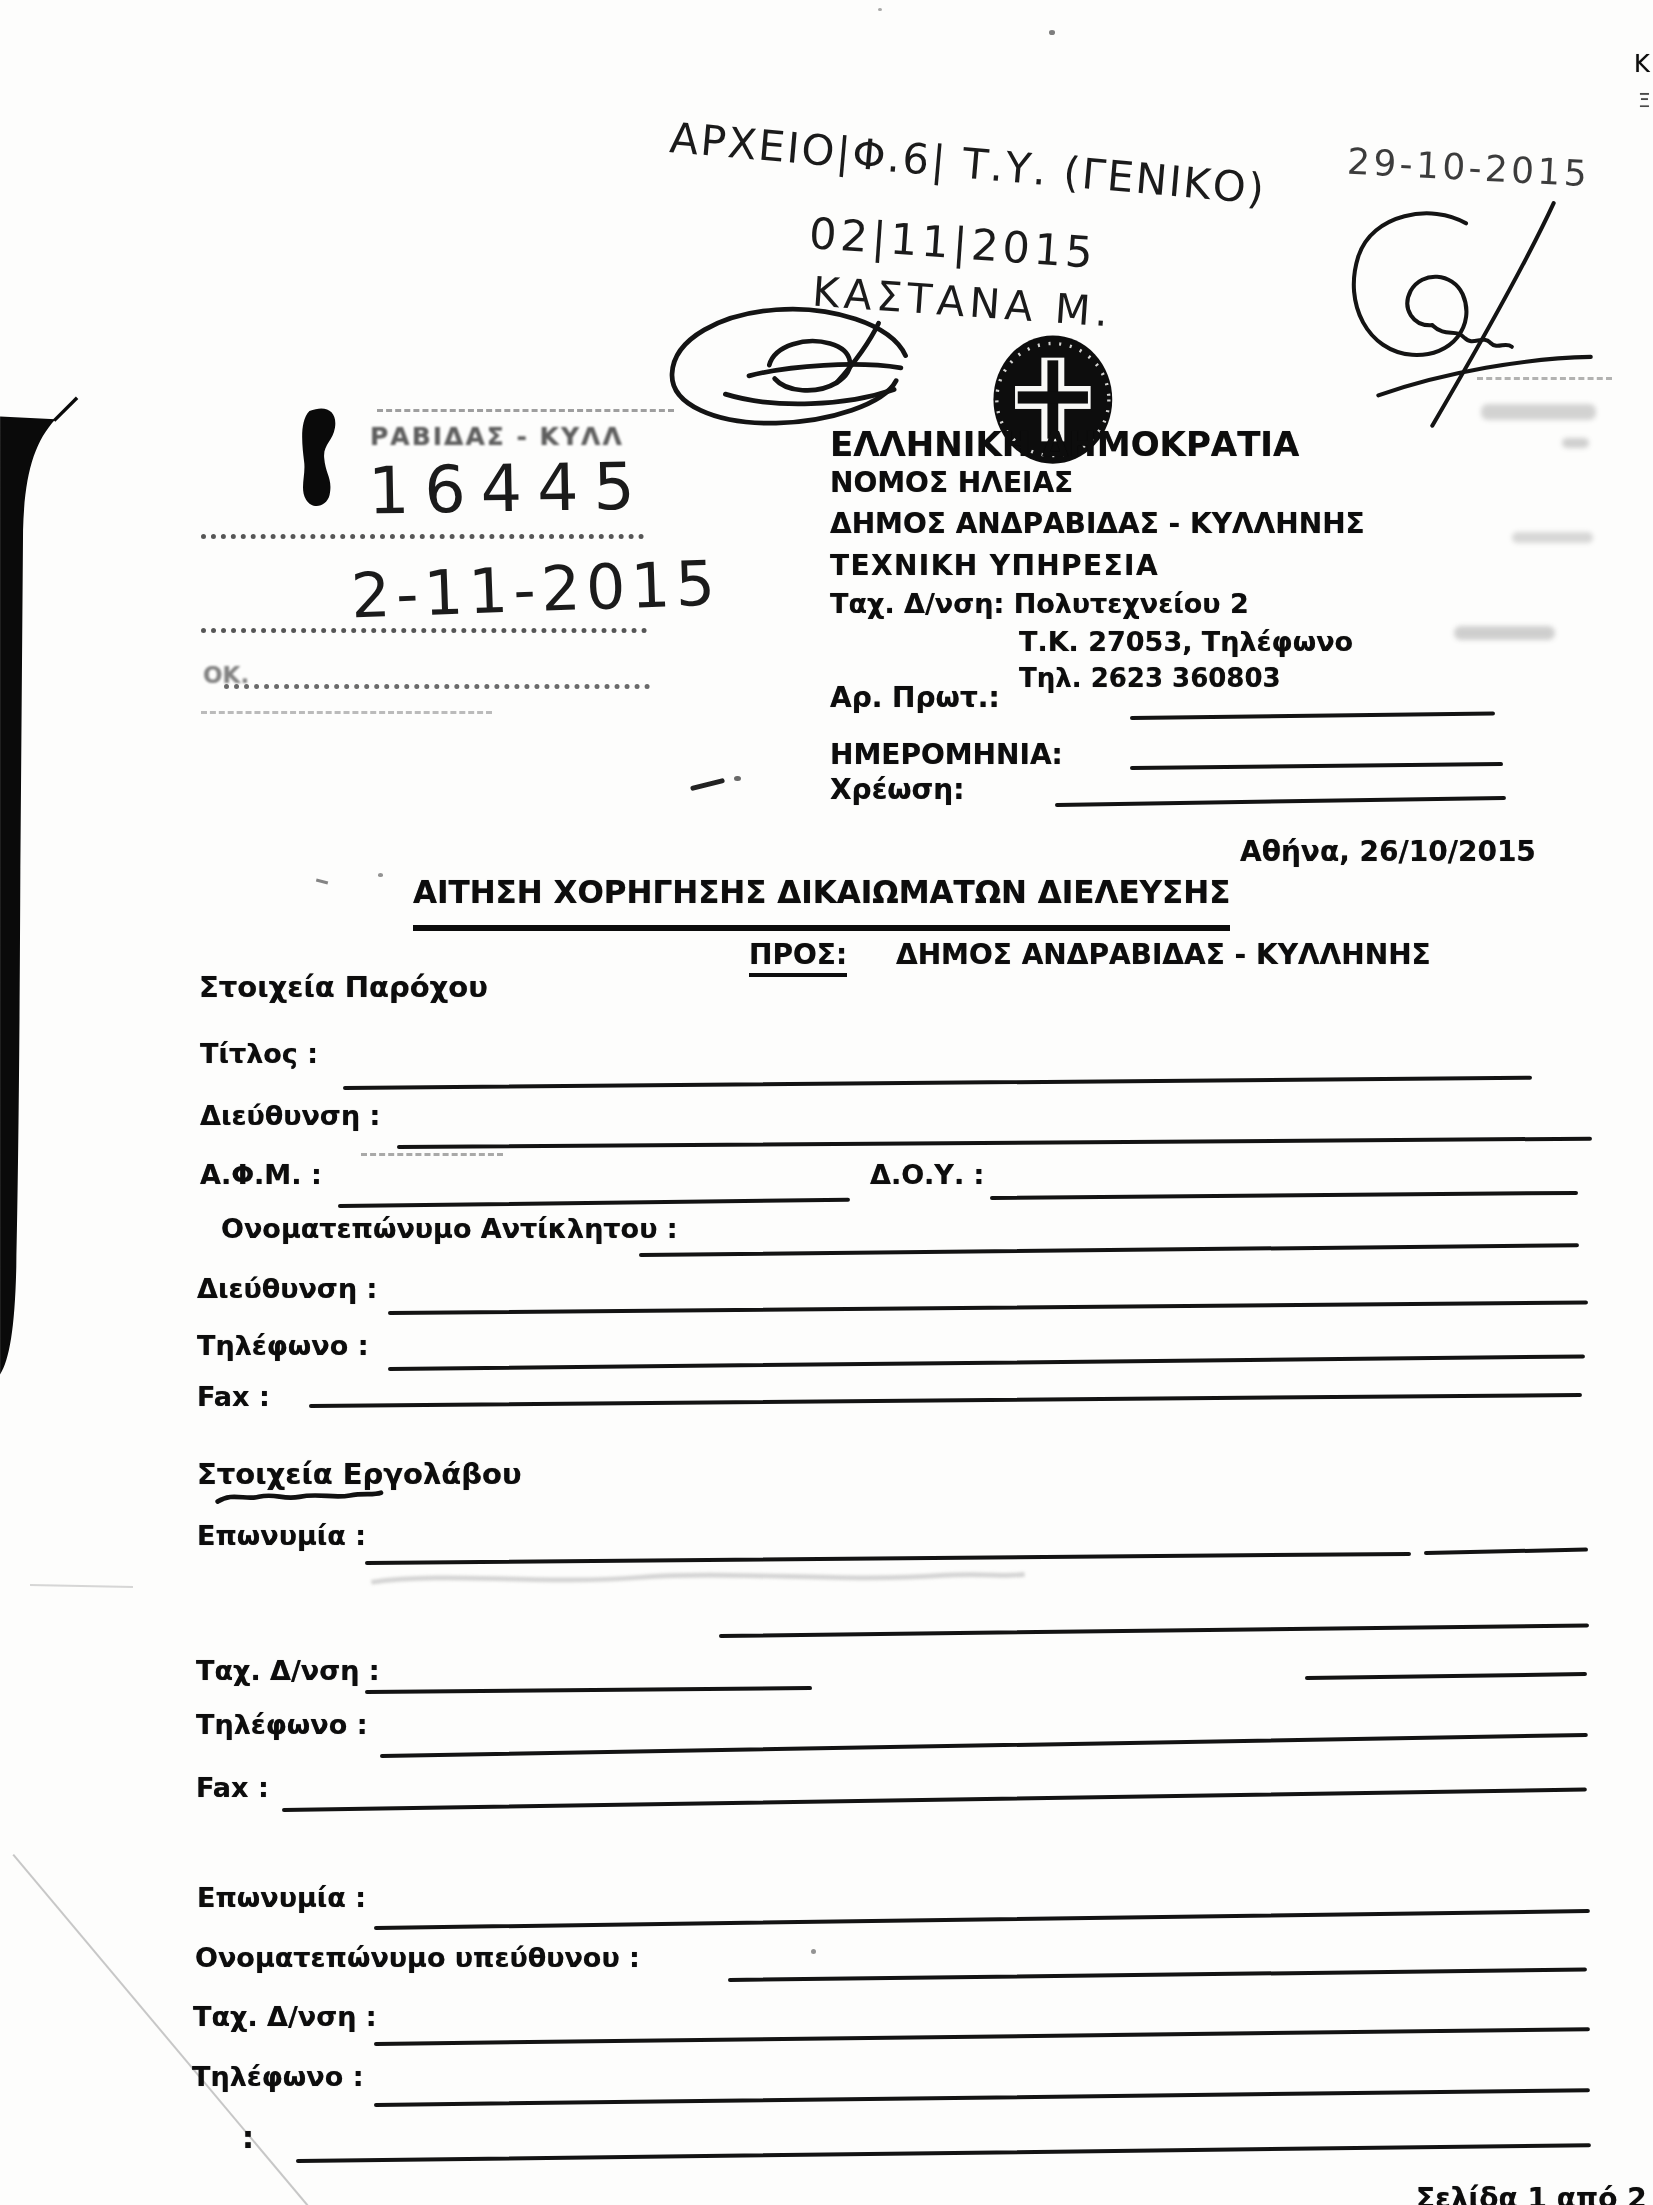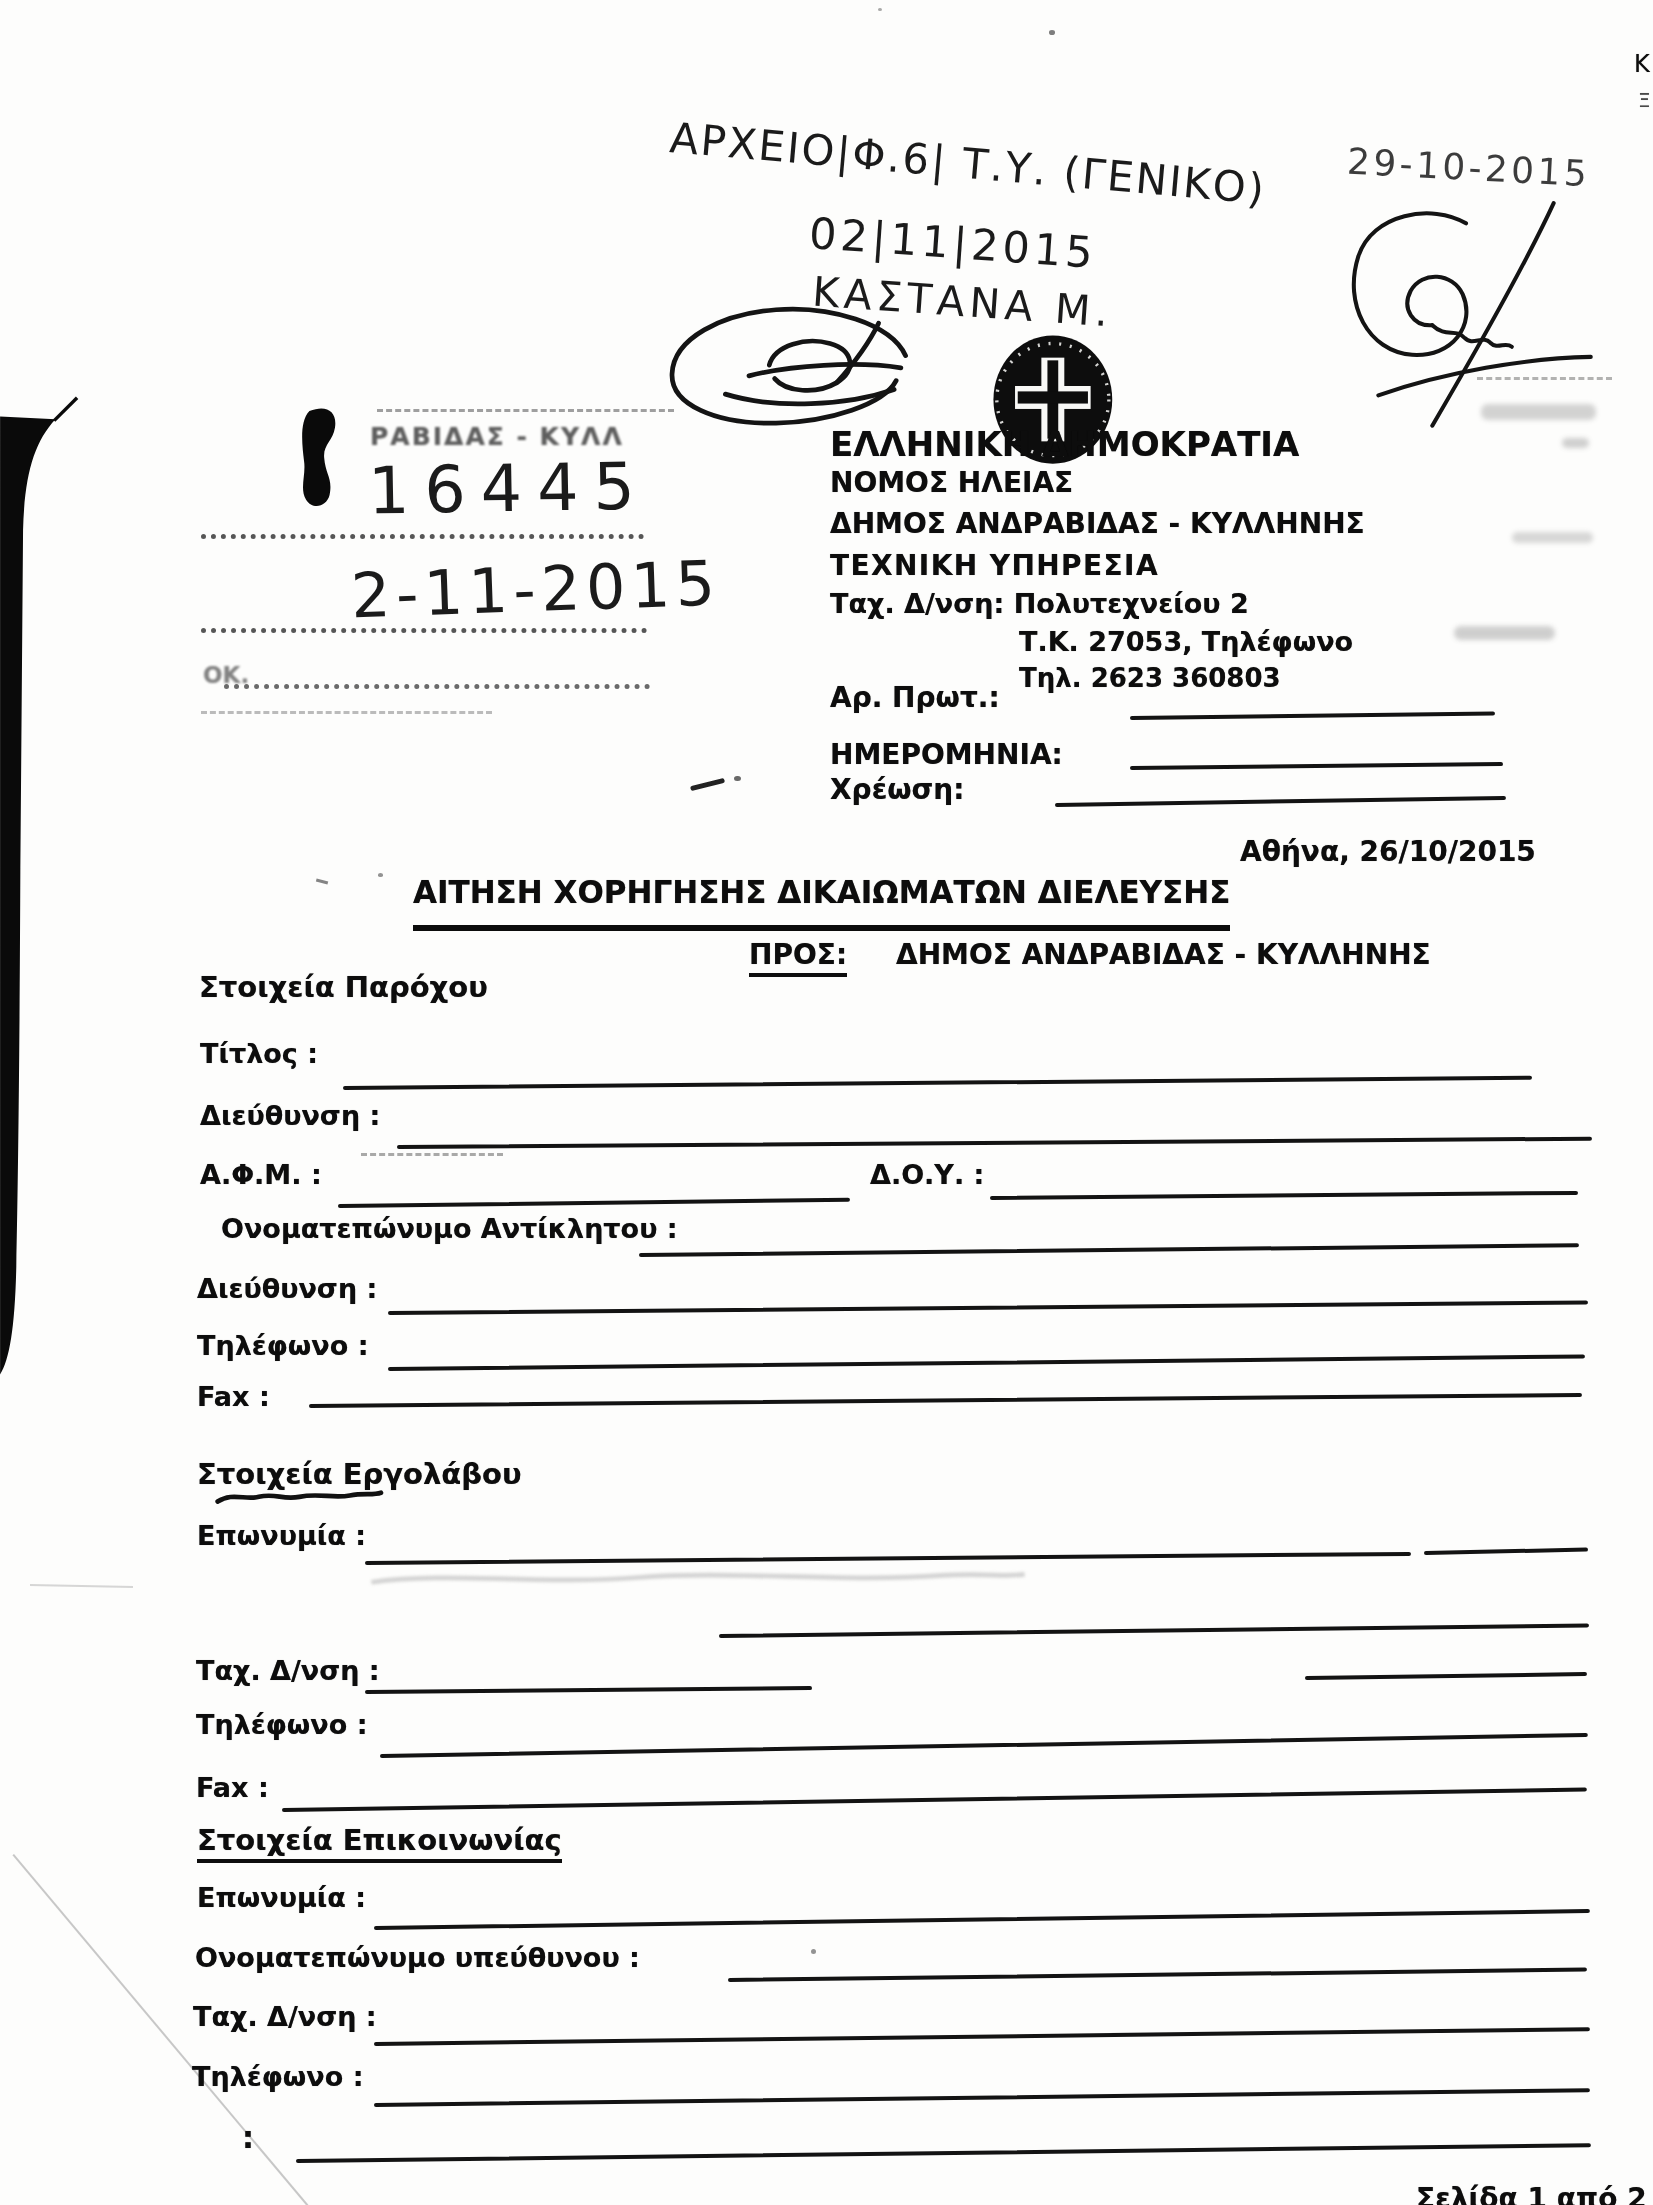--- a/index.html
+++ b/index.html
@@ -179,21 +179,20 @@
   <div class="lbl" style="left:196px;top:1655px;font-size:27px;">Ταχ. Δ/νση :</div>
   <div class="fline" style="left:365px;top:1690px;width:447px;transform:rotate(-0.5deg);"></div>
   <div class="fline" style="left:1305px;top:1676px;width:282px;transform:rotate(-0.8deg);"></div>
 
   <div class="lbl" style="left:196px;top:1709px;font-size:27px;">Τηλέφωνο :</div>
   <div class="fline" style="left:380px;top:1754px;width:1208px;transform:rotate(-1deg);"></div>
 
   <div class="lbl" style="left:196px;top:1772px;font-size:27px;">Fax :</div>
   <div class="fline" style="left:282px;top:1808px;width:1305px;transform:rotate(-0.9deg);"></div>
 
-  <div class="lbl" style="left:197px;top:1823px;font-size:29px;"><span class="underl7">Στοιχεία Επικοινωνίας</span></div>
 
   <div class="lbl" style="left:197px;top:1882px;font-size:27px;">Επωνυμία :</div>
   <div class="fline" style="left:374px;top:1926px;width:1216px;transform:rotate(-0.8deg);"></div>
 
   <div class="lbl" style="left:195px;top:1942px;font-size:27px;">Ονοματεπώνυμο υπεύθυνου :</div>
   <div class="fline" style="left:728px;top:1978px;width:859px;transform:rotate(-0.7deg);"></div>
 
   <div class="lbl" style="left:193px;top:2001px;font-size:27px;">Ταχ. Δ/νση :</div>
   <div class="fline" style="left:374px;top:2042px;width:1216px;transform:rotate(-0.7deg);"></div>
 

